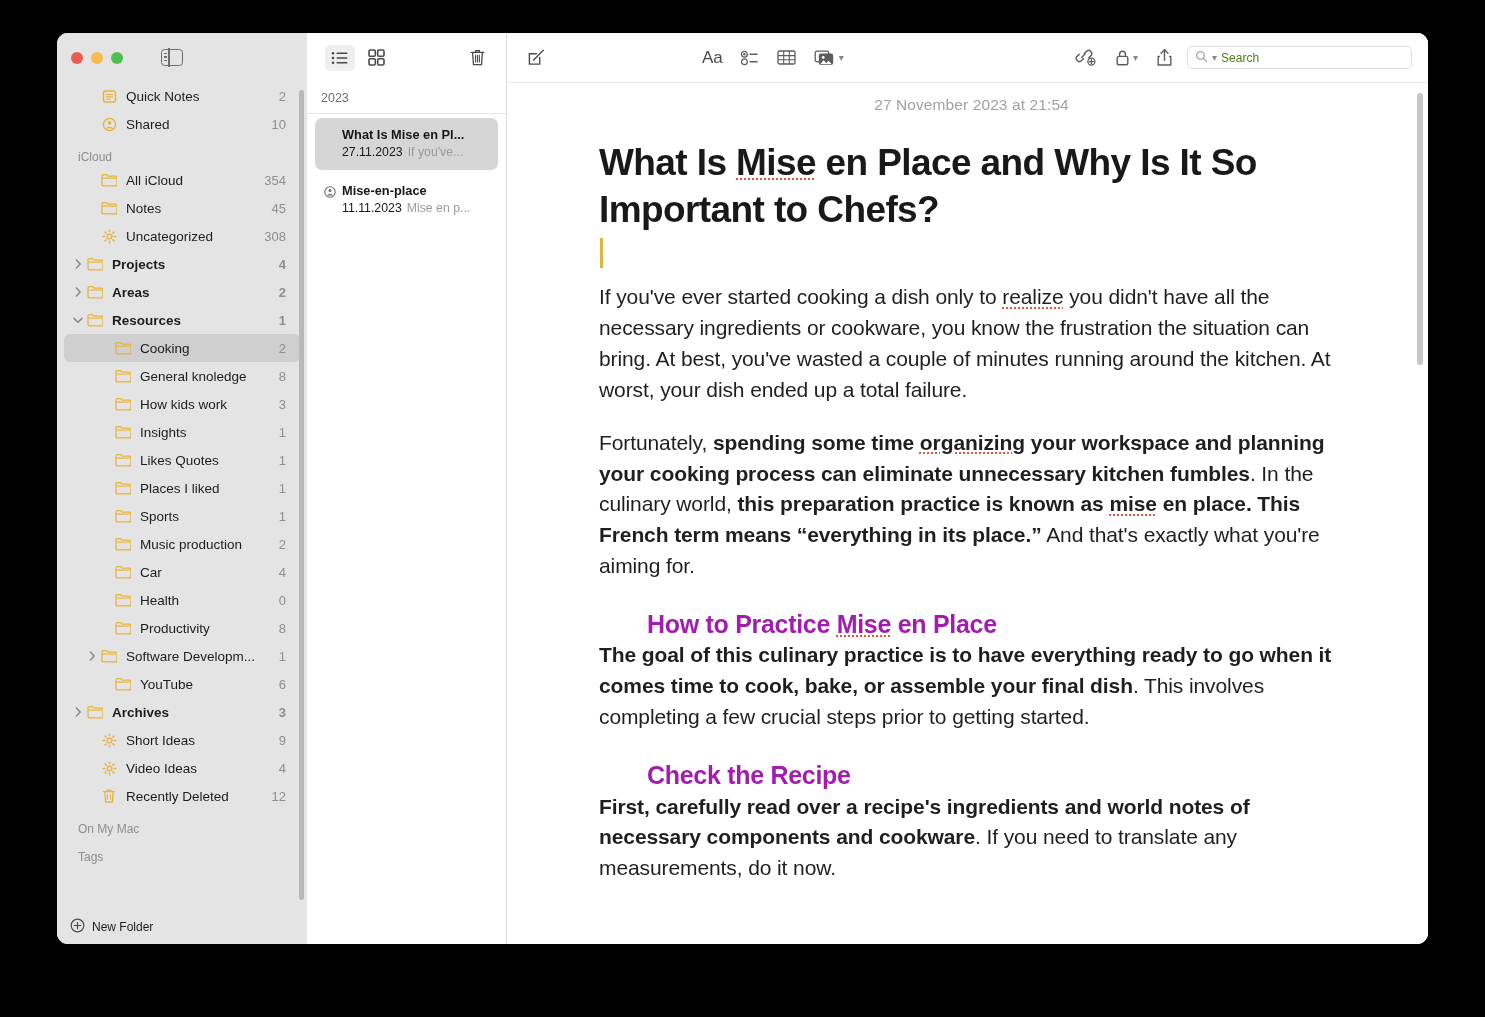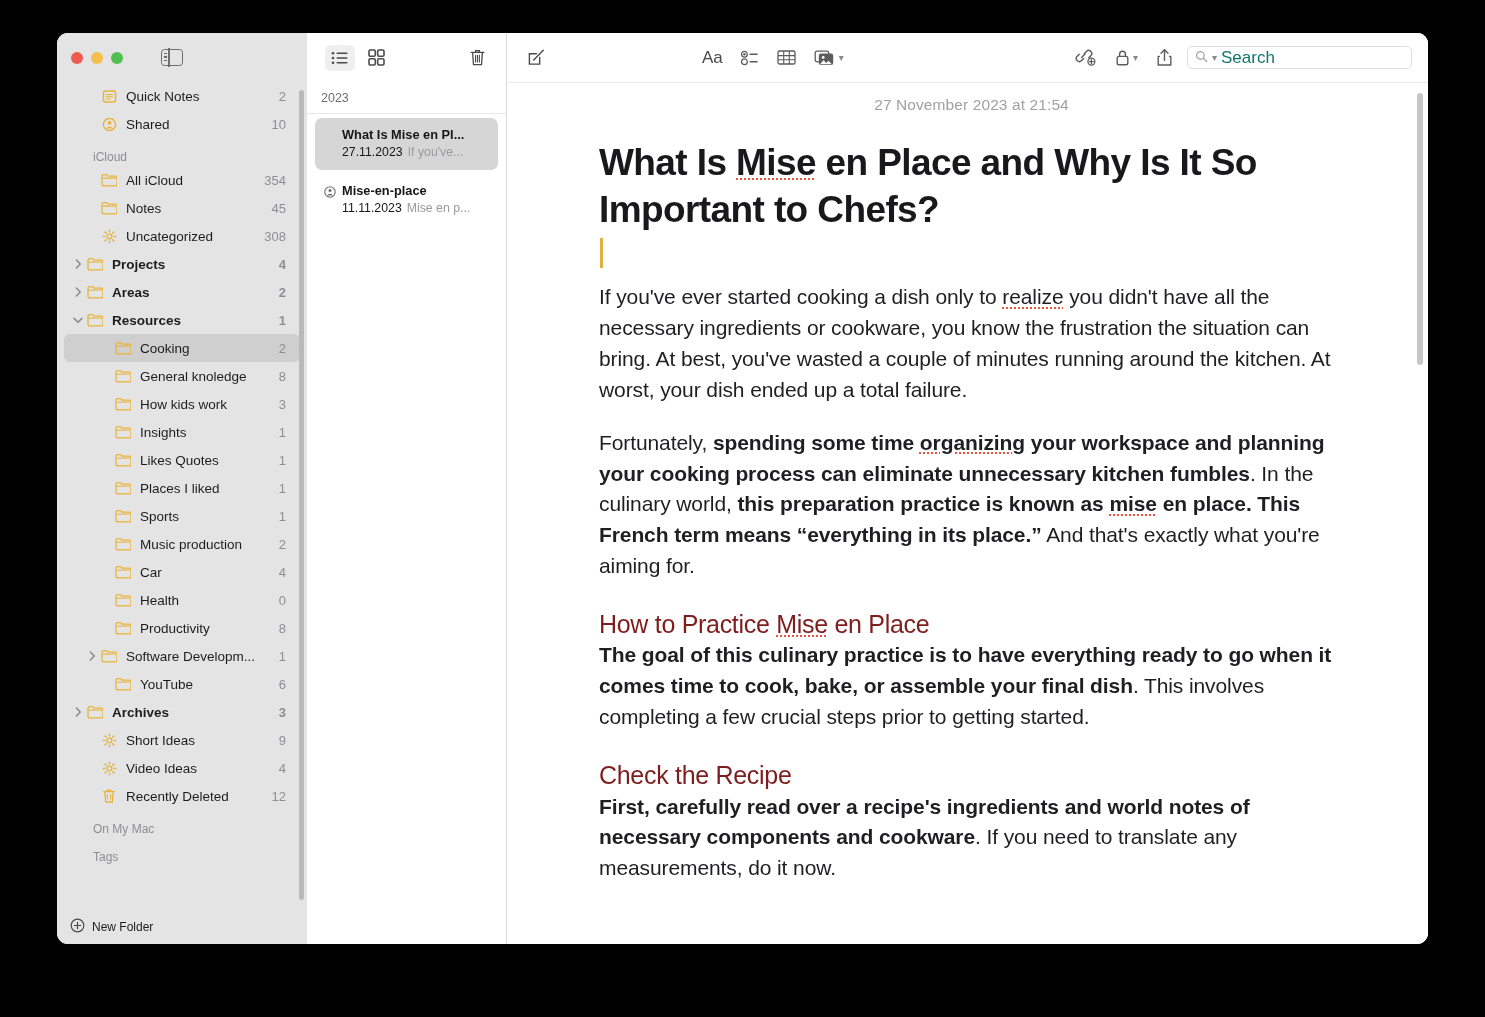--- a/index.html
+++ b/index.html
@@ -113,21 +113,21 @@
     width: 20px; height: 18px;
     display: flex; align-items: center; justify-content: center;
     margin-right: 7px;
   }
   .sb-label { flex: 1; white-space: nowrap; overflow: hidden; text-overflow: ellipsis; }
   .sb-count { color: #8e8e93; font-size: 13px; margin-left: 8px; }
 
   .sb-section {
     font-size: 12px;
     color: #8e8e93;
-    padding: 0 0 0 36px;
+    padding: 0 0 0 21px;
     height: 26px;
     display: flex;
     align-items: flex-end;
     margin-bottom: 2px;
     text-align: right;
   }
 
   .sb-newfolder {
     height: 34px;
     display: flex;
@@ -258,22 +258,22 @@
     height: 23px;
     border: 1px solid #dedede;
     border-radius: 5px;
     display: flex;
     align-items: center;
     padding: 0 7px;
     gap: 4px;
     margin-left: 14px;
   }
   .search-box .ph {
-    font-size: 17px;
-    color: #0f766e;
+    font-size: 12px;
+    color: #4d7c0f;
   }
 
   .editor-scroll {
     flex: 1;
     overflow: hidden;
     position: relative;
     border-top: 1px solid #ebebeb;
   }
 
   .doc {
@@ -292,25 +292,26 @@
   .doc h1 {
     font-size: 37px;
     font-weight: bold;
     line-height: 1.26;
     letter-spacing: -0.6px;
     color: #19191b;
   }
 
   .doc h2 {
     font-size: 25px;
-    font-weight: normal;
+    font-weight: bold;
     line-height: 1.3;
     letter-spacing: -0.3px;
-    color: #7f1d1d;
+    color: #a21caf;
     margin-top: 4px;
+    margin-left: 48px;
   }
 
   .doc p {
     font-size: 21px;
     line-height: 1.47;
     letter-spacing: -0.1px;
     color: #1f1f22;
   }
   .doc p b { font-weight: bold; }
 

